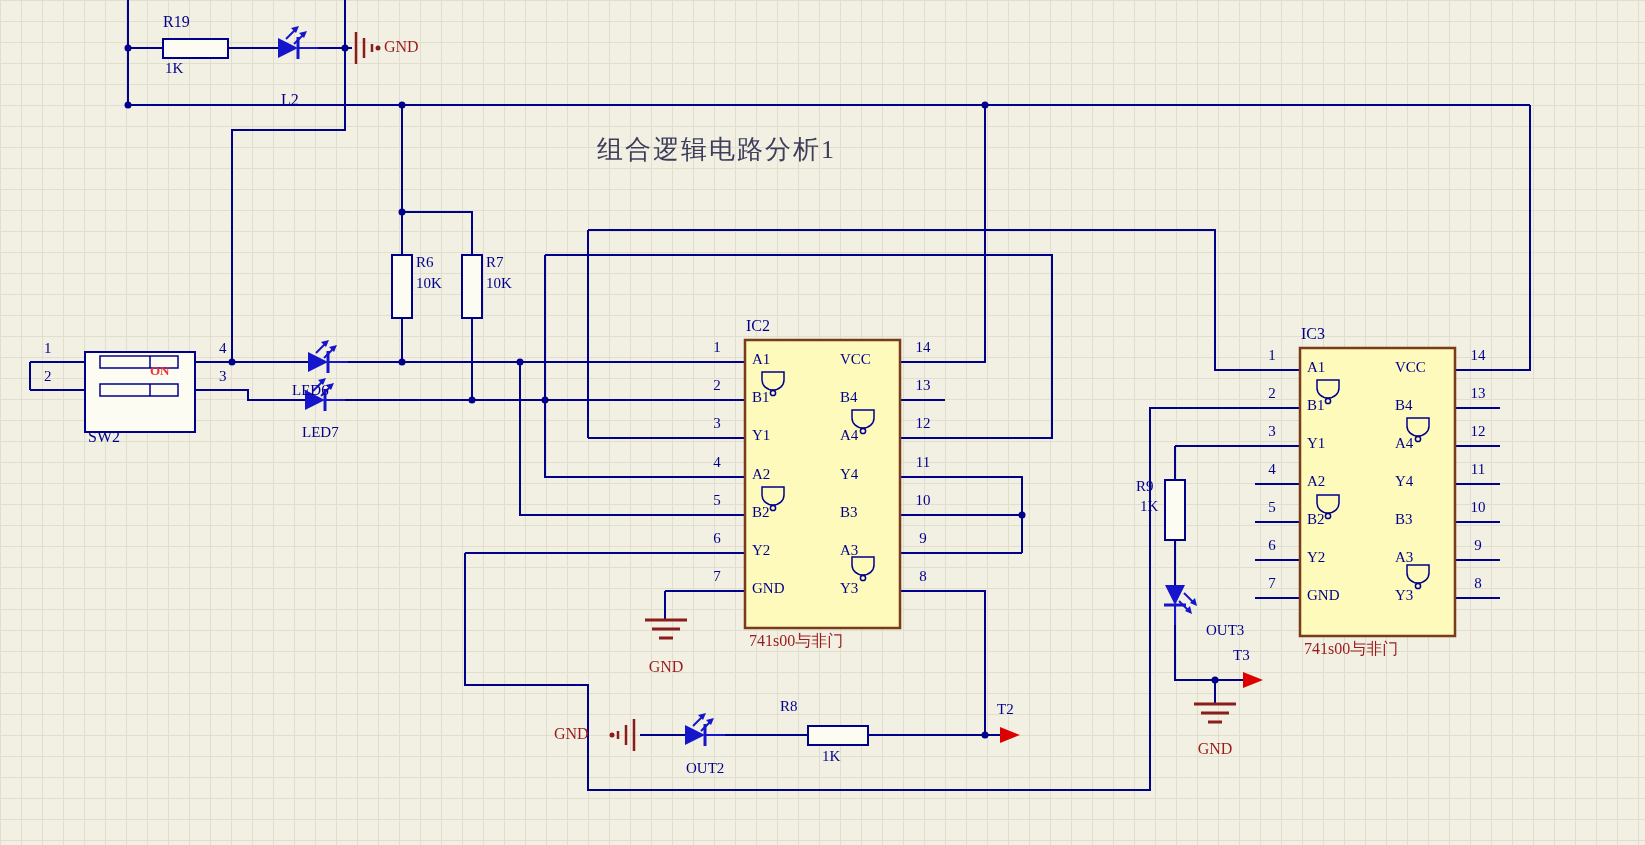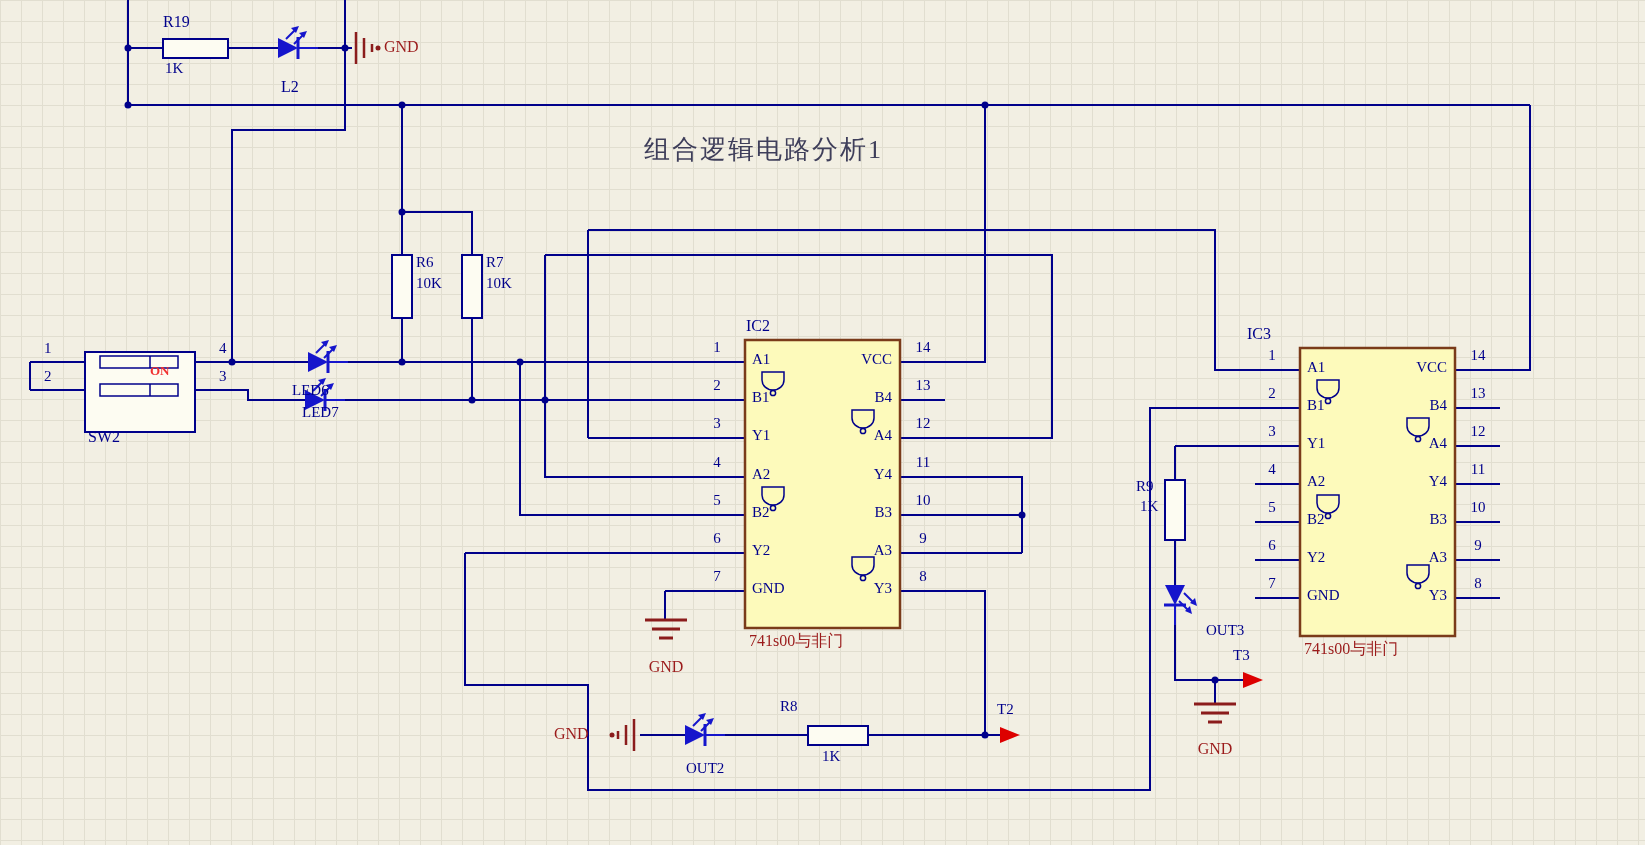--- a/index.html
+++ b/index.html
@@ -10,23 +10,23 @@
       linear-gradient(#e1ded0 1px, transparent 1px),
       linear-gradient(90deg,#e1ded0 1px, transparent 1px);
     background-size:21px 21px;
     font-family:"Liberation Serif","DejaVu Serif",serif;
   }
   svg.sch{position:absolute;left:0;top:0;}
   .lbl{position:absolute;color:#00008b;font-size:15px;line-height:1.05;white-space:nowrap;}
   .big{font-size:16px;}
   .red{color:#9b1b1b;}
   .on{color:#f03030;font-size:13px;font-weight:bold;}
-  .title{font-size:26px;color:#3e3e5a;letter-spacing:2px;margin-left:47px;}
+  .title{font-size:26px;color:#3e3e5a;letter-spacing:2px;}
   .ctr{text-align:center;}
-  .rt{text-align:right;}
+  .rt{text-align:left;}
 </style>
 </head>
 <body>
 
 <div class="stage">
 
   <svg class="sch" width="1645" height="845" viewBox="0 0 1645 845">
     <defs>
       <g id="led-sym" stroke="#1515cc" stroke-width="2" fill="#1515cc">
         <polygon points="0,-10 0,10 20,0" stroke="none"></polygon>
@@ -134,32 +134,32 @@
     </g>
 
     <polygon points="1000,727 1000,743 1020,735" fill="#dd0000"></polygon>
     <polygon points="1243,672 1243,688 1263,680" fill="#dd0000"></polygon>
   </svg>
 
   <span class="lbl title" style="left:597px;top:136px">组合逻辑电路分析1</span>
 
   <span class="lbl big" style="left:163px;top:14px">R19</span>
   <span class="lbl" style="left:165px;top:61px">1K</span>
-  <span class="lbl big" style="left:281px;top:79px">L2</span>
+  <span class="lbl big" style="left:281px;top:92px">L2</span>
   <span class="lbl big red" style="left:384px;top:39px">GND</span>
 
   <span class="lbl" style="left:44px;top:341px">1</span>
   <span class="lbl" style="left:44px;top:369px">2</span>
   <span class="lbl" style="left:219px;top:341px">4</span>
   <span class="lbl" style="left:219px;top:369px">3</span>
   <span class="lbl on" style="left:150px;top:364px">ON</span>
   <span class="lbl big" style="left:88px;top:429px">SW2</span>
 
   <span class="lbl" style="left:292px;top:383px">LED6</span>
-  <span class="lbl" style="left:302px;top:405px">LED7</span>
+  <span class="lbl" style="left:302px;top:425px">LED7</span>
 
   <span class="lbl" style="left:416px;top:255px">R6</span>
   <span class="lbl" style="left:416px;top:276px">10K</span>
   <span class="lbl" style="left:486px;top:255px">R7</span>
   <span class="lbl" style="left:486px;top:276px">10K</span>
 
   <span class="lbl big" style="left:746px;top:318px">IC2</span>
   <span class="lbl big red" style="left:749px;top:633px">741s00与非门</span>
   <span class="lbl ctr" style="left:695px;top:340px;width:44px">1</span>
   <span class="lbl ctr" style="left:695px;top:378px;width:44px">2</span>
@@ -190,21 +190,21 @@
   <span class="lbl rt" style="left:840px;top:543px;width:52px">A3</span>
   <span class="lbl rt" style="left:840px;top:581px;width:52px">Y3</span>
 
   <span class="lbl big red ctr" style="left:640px;top:659px;width:52px">GND</span>
   <span class="lbl big red" style="left:554px;top:726px">GND</span>
   <span class="lbl" style="left:686px;top:761px">OUT2</span>
   <span class="lbl" style="left:780px;top:699px">R8</span>
   <span class="lbl" style="left:822px;top:749px">1K</span>
   <span class="lbl" style="left:997px;top:702px">T2</span>
 
-  <span class="lbl big" style="left:1247px;top:326px">IC3</span>
+  <span class="lbl big" style="left:1301px;top:326px">IC3</span>
   <span class="lbl big red" style="left:1304px;top:641px">741s00与非门</span>
   <span class="lbl ctr" style="left:1250px;top:348px;width:44px">1</span>
   <span class="lbl ctr" style="left:1250px;top:386px;width:44px">2</span>
   <span class="lbl ctr" style="left:1250px;top:424px;width:44px">3</span>
   <span class="lbl ctr" style="left:1250px;top:462px;width:44px">4</span>
   <span class="lbl ctr" style="left:1250px;top:500px;width:44px">5</span>
   <span class="lbl ctr" style="left:1250px;top:538px;width:44px">6</span>
   <span class="lbl ctr" style="left:1250px;top:576px;width:44px">7</span>
   <span class="lbl" style="left:1307px;top:360px">A1</span>
   <span class="lbl" style="left:1307px;top:398px">B1</span>

